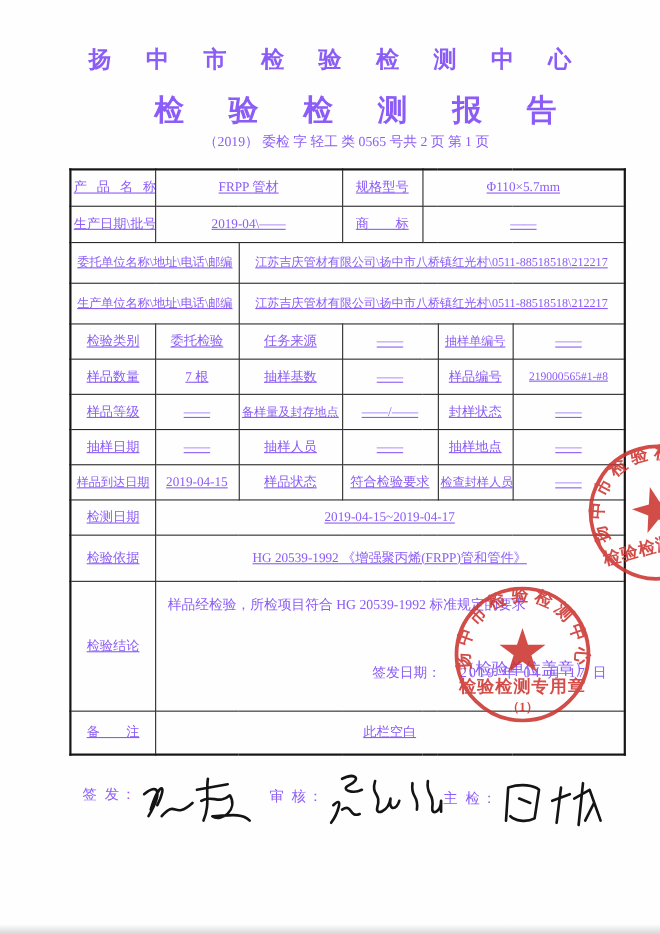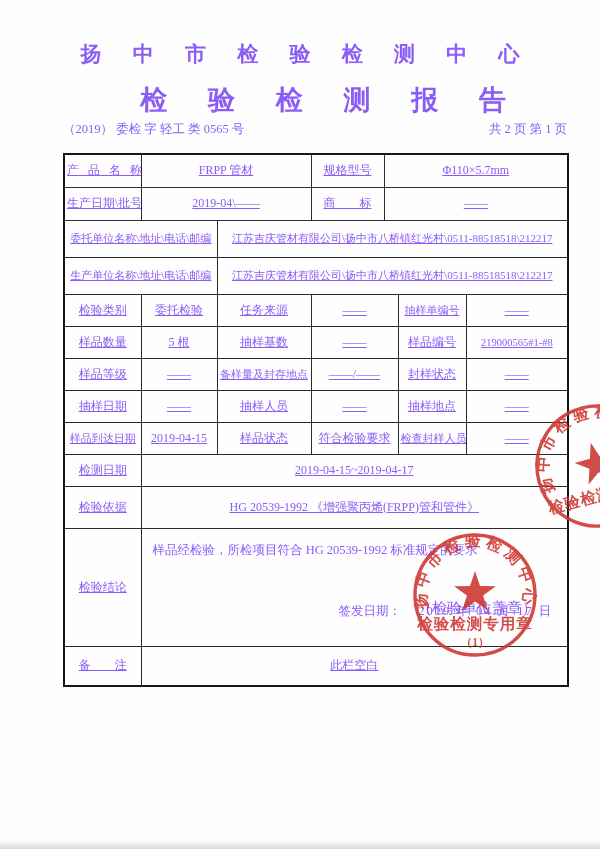--- a/index.html
+++ b/index.html
@@ -3,21 +3,21 @@
 <meta charset="utf-8">
 <style>
   html,body{margin:0;padding:0;background:#ffffff;}
   .page{position:relative;width:600px;height:849px;background:#fefefe;overflow:hidden;
         font-family:"Liberation Serif","DejaVu Serif",serif;color:#8b5cf6;}
   .title1{position:absolute;top:40px;left:0;width:100%;text-align:center;
           font-size:21px;font-weight:bold;letter-spacing:13px;text-indent:13px;white-space:nowrap;}
   .title2{position:absolute;top:82px;left:0;width:100%;text-align:center;
           font-size:27px;font-weight:bold;letter-spacing:17px;text-indent:17px;white-space:nowrap;margin-left:23px;}
   .refline{position:absolute;top:121px;left:63px;width:504px;font-size:12.5px;
-           display:flex;justify-content:space-between;}
+           display:flex;justify-content:center;}
   table.rpt{position:absolute;left:63px;top:153px;width:504px;border-collapse:collapse;
             table-layout:fixed;font-size:12px;border:2.5px solid #161616;}
   table.rpt td{border:1px solid #2a2a2a;text-align:center;padding:0 2px;overflow:hidden;
                white-space:nowrap;text-decoration:underline;}
   td.la{text-align:left;padding-left:9px;}
   td.sm{font-size:11px;letter-spacing:0;}
   td.concl{position:relative;text-align:left;vertical-align:top;white-space:normal;}
   .concl-text{position:absolute;left:11px;top:13px;font-size:12.5px;white-space:nowrap;}
   .seal-note{position:absolute;right:30px;top:70px;font-size:15px;}
   .issue-line{position:absolute;left:197px;top:74px;font-size:12.5px;white-space:nowrap;}
@@ -77,21 +77,21 @@
     <tr style="height:32px">
       <td>检验类别</td>
       <td>委托检验</td>
       <td>任务来源</td>
       <td colspan="2">——</td>
       <td class="sm">抽样单编号</td>
       <td>——</td>
     </tr>
     <tr style="height:32px">
       <td>样品数量</td>
-      <td>5 根</td>
+      <td>7 根</td>
       <td>抽样基数</td>
       <td colspan="2">——</td>
       <td>样品编号</td>
       <td class="sm" style="font-size:10.5px">219000565#1-#8</td>
     </tr>
     <tr style="height:32px">
       <td>样品等级</td>
       <td>——</td>
       <td class="sm">备样量及封存地点</td>
       <td colspan="2">——/——</td>
@@ -133,20 +133,38 @@
         </span>
       </td>
     </tr>
     <tr style="height:40px">
       <td>备　　注</td>
       <td colspan="6" class="la">此栏空白</td>
     </tr>
   </tbody>
     </table>
 
+  <div class="signrow">
+    <span class="siglabel" style="left:0;top:15px">签  发：</span>
+    <svg class="sig" style="left:48px;top:0" width="122" height="56" viewBox="0 0 122 56" aria-label="张轶">
+      <path d="M14,38 C22,12 30,14 20,34 M8,24 C20,14 26,20 12,44 M24,44 C38,28 34,48 52,32"></path>
+      <path d="M66,10 C64,24 68,34 62,48 M56,20 L84,15 M60,30 C70,24 76,34 86,25 C94,38 78,50 70,44 C82,44 96,40 104,48"></path>
+    </svg>
+    <span class="siglabel" style="left:170px;top:17px">审  核：</span>
+    <svg class="sig" style="left:222px;top:2px" width="118" height="52" viewBox="0 0 118 52" aria-label="吴兆明">
+      <path d="M14,8 C26,2 32,8 20,14 C12,18 24,22 32,18 M6,32 C16,22 10,40 4,48 M14,36 C24,30 20,44 30,40"></path>
+      <path d="M44,10 C40,24 50,20 46,34 C44,42 56,38 58,26 C56,38 64,36 66,28"></path>
+      <path d="M78,12 C76,26 84,22 82,36 M92,10 C90,24 98,20 96,34 C95,42 104,38 104,28 L104,38"></path>
+    </svg>
+    <span class="siglabel" style="left:328px;top:19px">主  检：</span>
+    <svg class="sig" style="left:377px;top:4px" width="112" height="52" viewBox="0 0 112 52" aria-label="顾琳">
+      <path d="M10,14 L8,44 M10,14 C22,10 34,12 38,16 L34,42 C26,46 16,44 12,40 M20,24 L30,28"></path>
+      <path d="M58,14 L54,46 M50,26 L66,20 M78,10 L74,48 M70,24 L84,16 M88,28 L80,44 M84,16 L94,44"></path>
+    </svg>
+  </div>
 
   <svg class="stamp" style="left:405px;top:525px" width="140" height="140" viewBox="0 0 140 140">
     <circle cx="70" cy="70" r="60" fill="none" stroke="#cd3430" stroke-width="3.4"></circle>
     <defs>
       <path id="arcMain" d="M 23.9,86.8 A 49,49 0 1,1 116.1,86.8" fill="none"></path>
     </defs>
     <text font-size="15.5" font-weight="bold" fill="#cd3430" letter-spacing="4.5">
       <textPath href="#arcMain" startOffset="50%" text-anchor="middle">扬中市检验检测中心</textPath>
     </text>
     <path fill="#cd3430" d="M70,46 L75,61.1 L90.9,61.2 L78.1,70.6 L82.9,85.8 L70,76.5 L57.1,85.8 L61.9,70.6 L49.1,61.2 L65,61.1 Z"></path>

